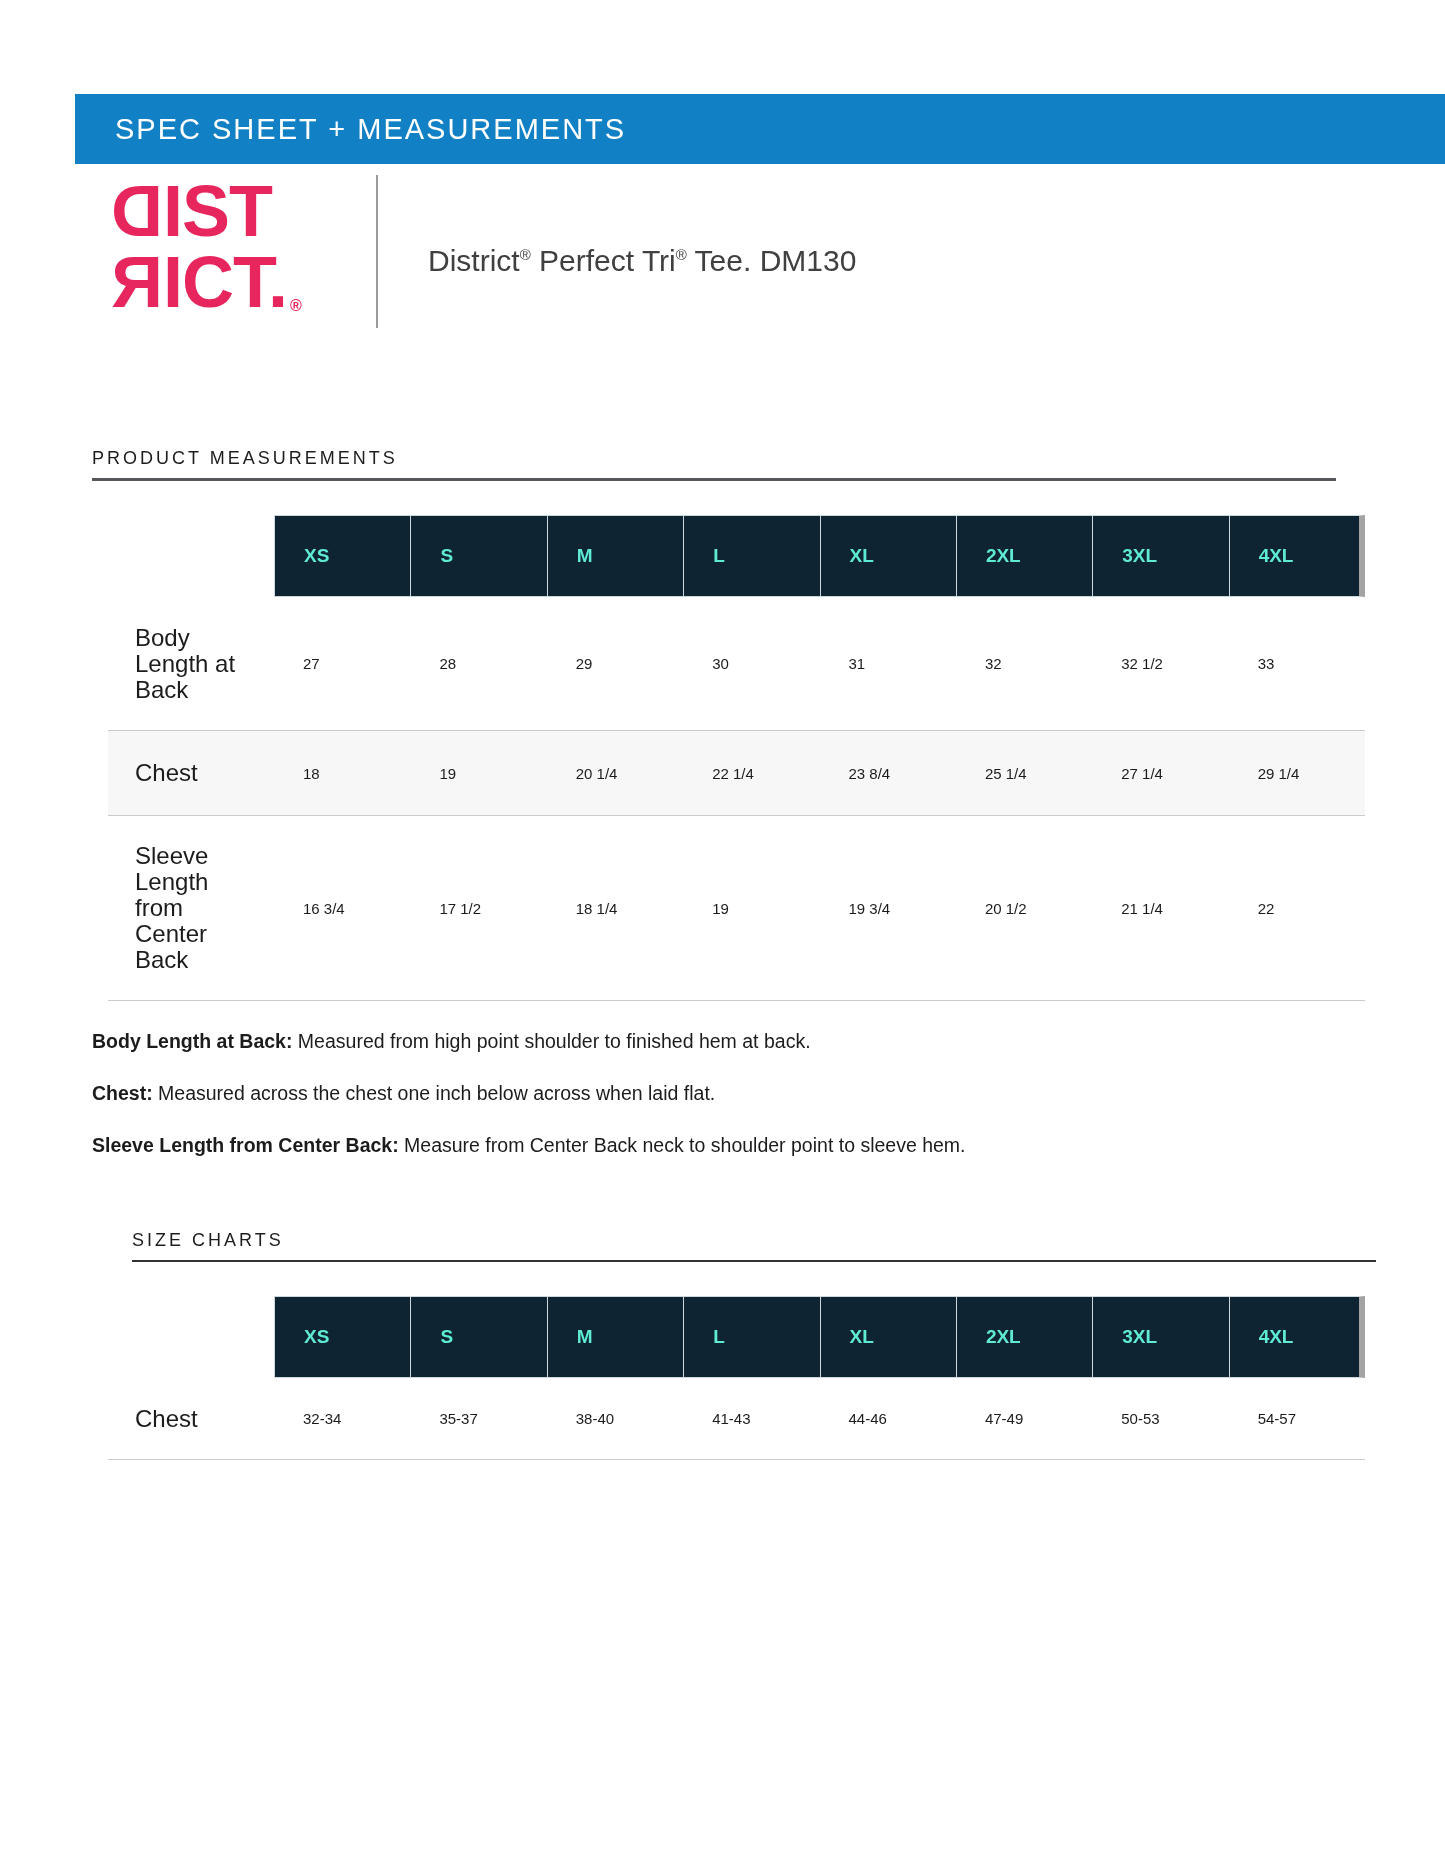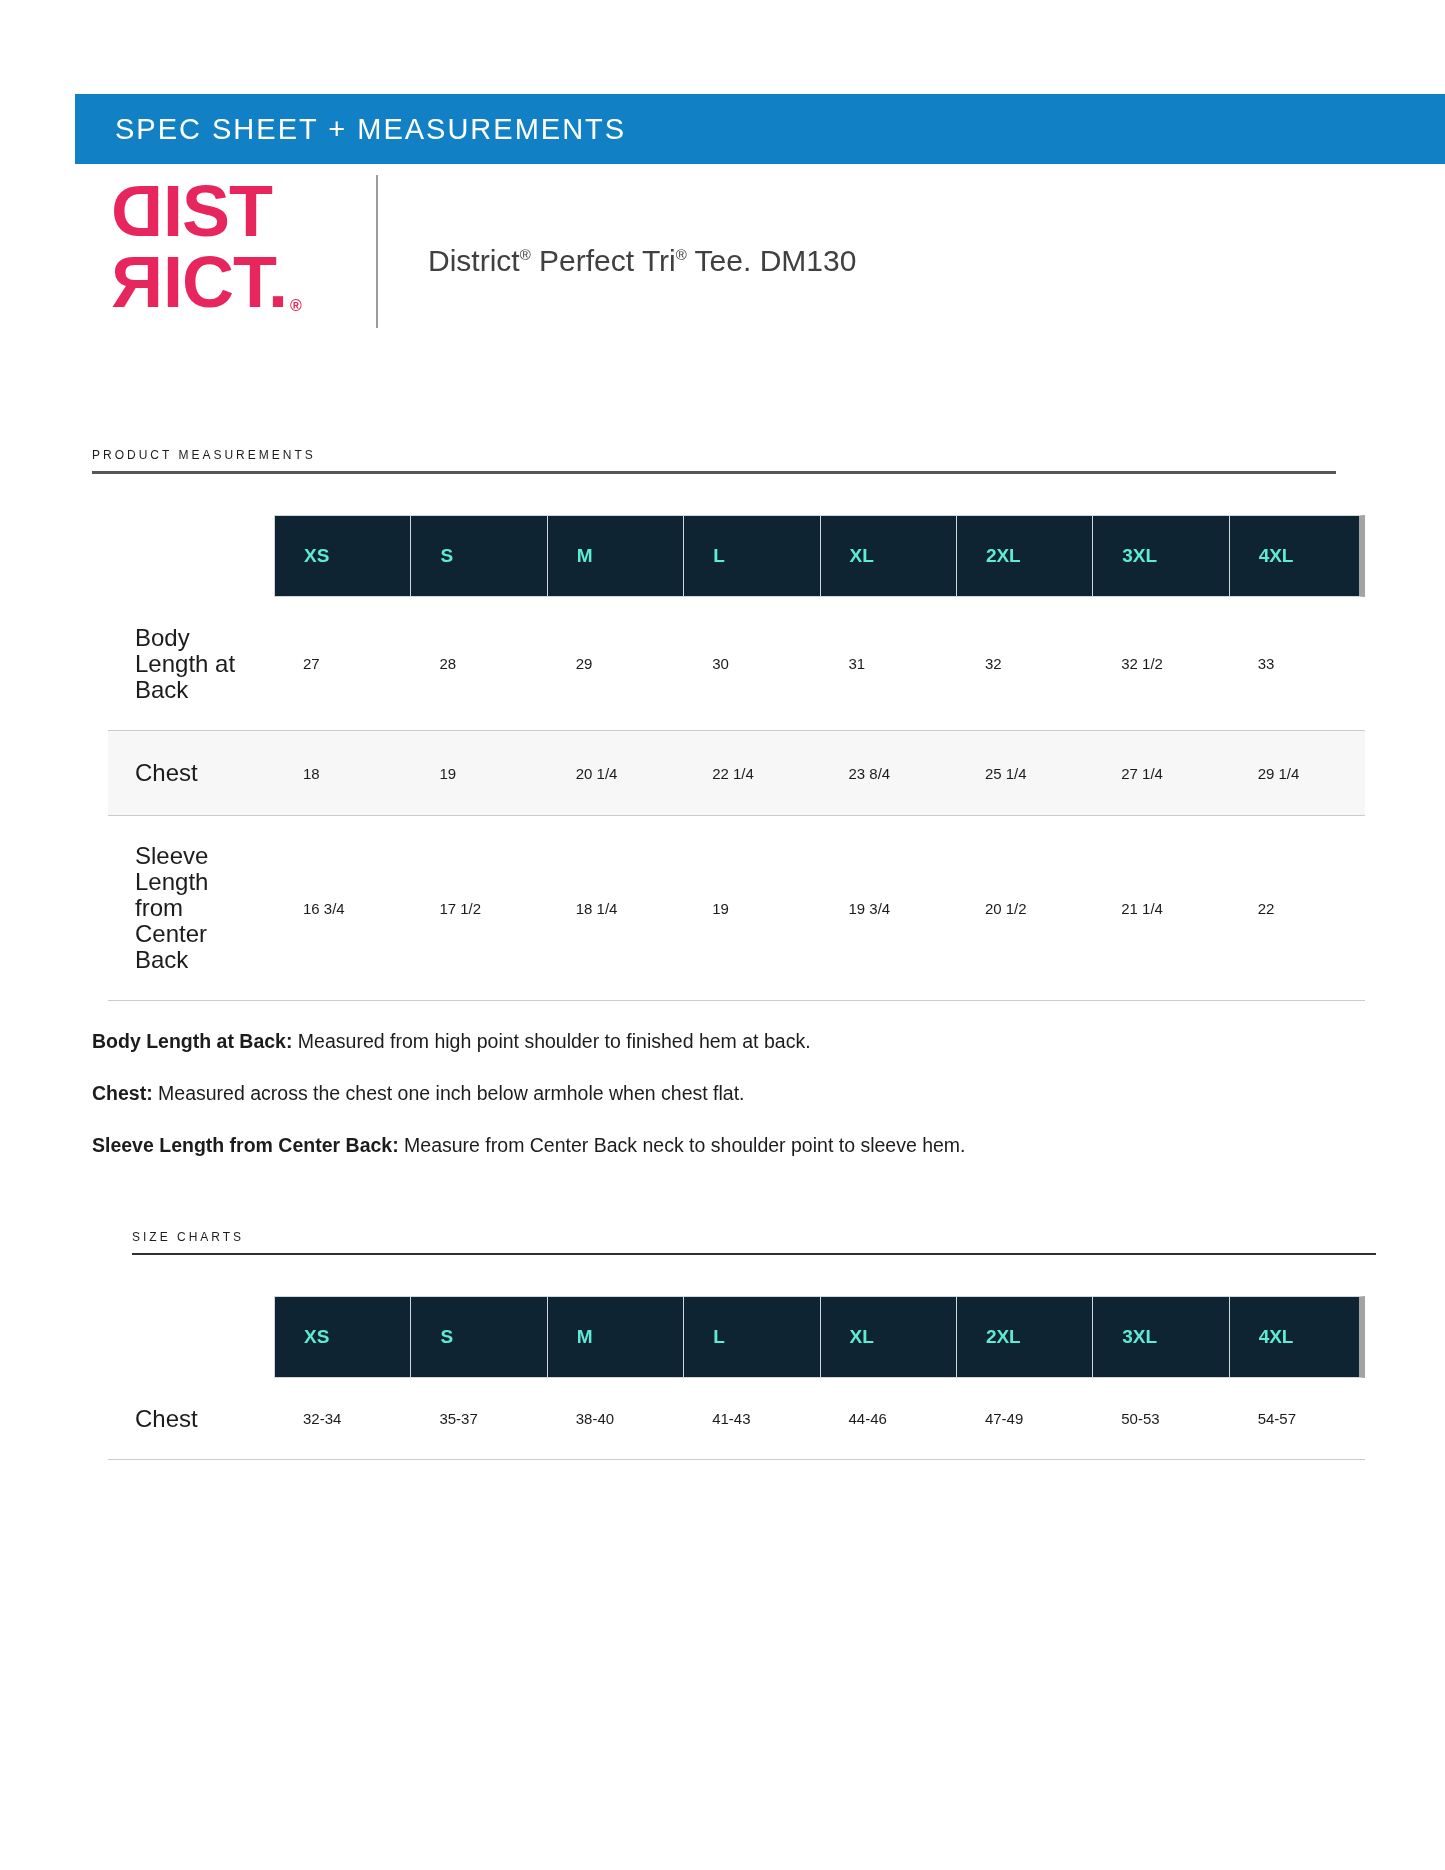--- a/index.html
+++ b/index.html
@@ -13,21 +13,21 @@
   
   .logo{position:absolute;left:112px;top:176px;color:var(--brand-pink,#E8265E);font-weight:bold;font-size:72px;line-height:71px;letter-spacing:-1px;}
   .flip{display:inline-block;transform:scaleX(-1);}
   .logo-reg{font-size:16px;letter-spacing:0;position:relative;top:4px;left:3px;}
   .vdivider{position:absolute;left:376px;top:175px;width:2px;height:153px;background:#9b9b9b;}
   .product-title{position:absolute;left:428px;top:244px;font-size:30px;color:#404040;white-space:nowrap;}
   .product-title sup{font-size:15px;line-height:0;}
 
   
   .section-head{position:absolute;left:92px;width:1244px;}
-  .section-title{font-size:12px;letter-spacing:3px;color:#1d1d1d;padding-bottom:9px;}
+  .section-title{font-size:18px;letter-spacing:3px;color:#1d1d1d;padding-bottom:9px;}
   .section-pm{top:448px;}
   .section-pm .rule{border-top:3px solid #56575b;}
   .section-sc{top:1230px;margin-left:40px;}
   .section-sc .rule{border-top:2px solid #303134;}
   .rule{height:0;width:100%;}
 
   
   .table{position:absolute;left:108px;width:1257px;}
   .mtable{top:515px;}
   .stable{top:1296px;}
@@ -123,21 +123,21 @@
         <div class="tval">19</div>
         <div class="tval">19 3/4</div>
         <div class="tval">20 1/2</div>
         <div class="tval">21 1/4</div>
         <div class="tval">22</div>
       </div>
     </div>
 
   <div class="definitions">
       <p><b>Body Length at Back:</b><span> Measured from high point shoulder to finished hem at back.</span></p>
-      <p><b>Chest:</b><span> Measured across the chest one inch below armhole when chest flat.</span></p>
+      <p><b>Chest:</b><span> Measured across the chest one inch below across when laid flat.</span></p>
       <p><b>Sleeve Length from Center Back:</b><span> Measure from Center Back neck to shoulder point to sleeve hem.</span></p>
     </div>
 
   <div class="section-head section-sc">
     <div class="section-title">SIZE CHARTS</div>
     <div class="rule"></div>
   </div>
 
   <div class="table stable">
       <div class="thead">

